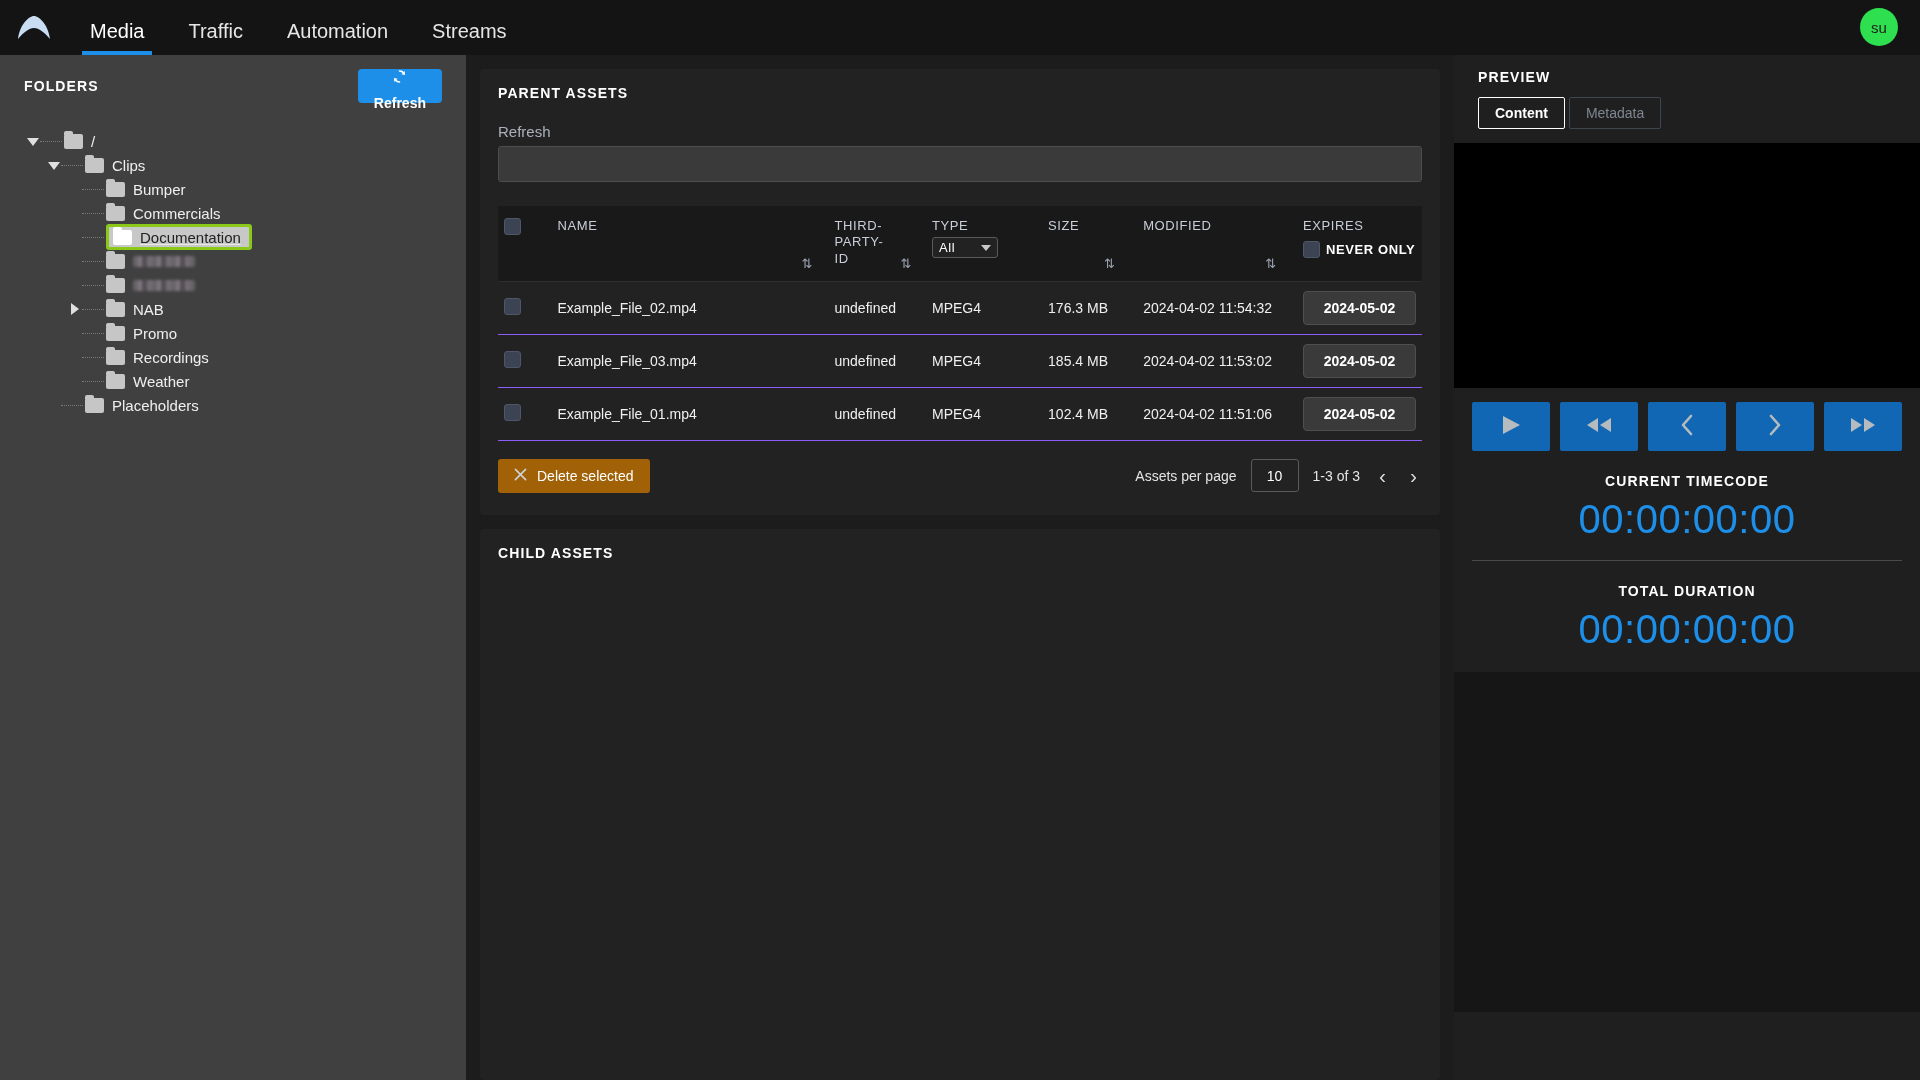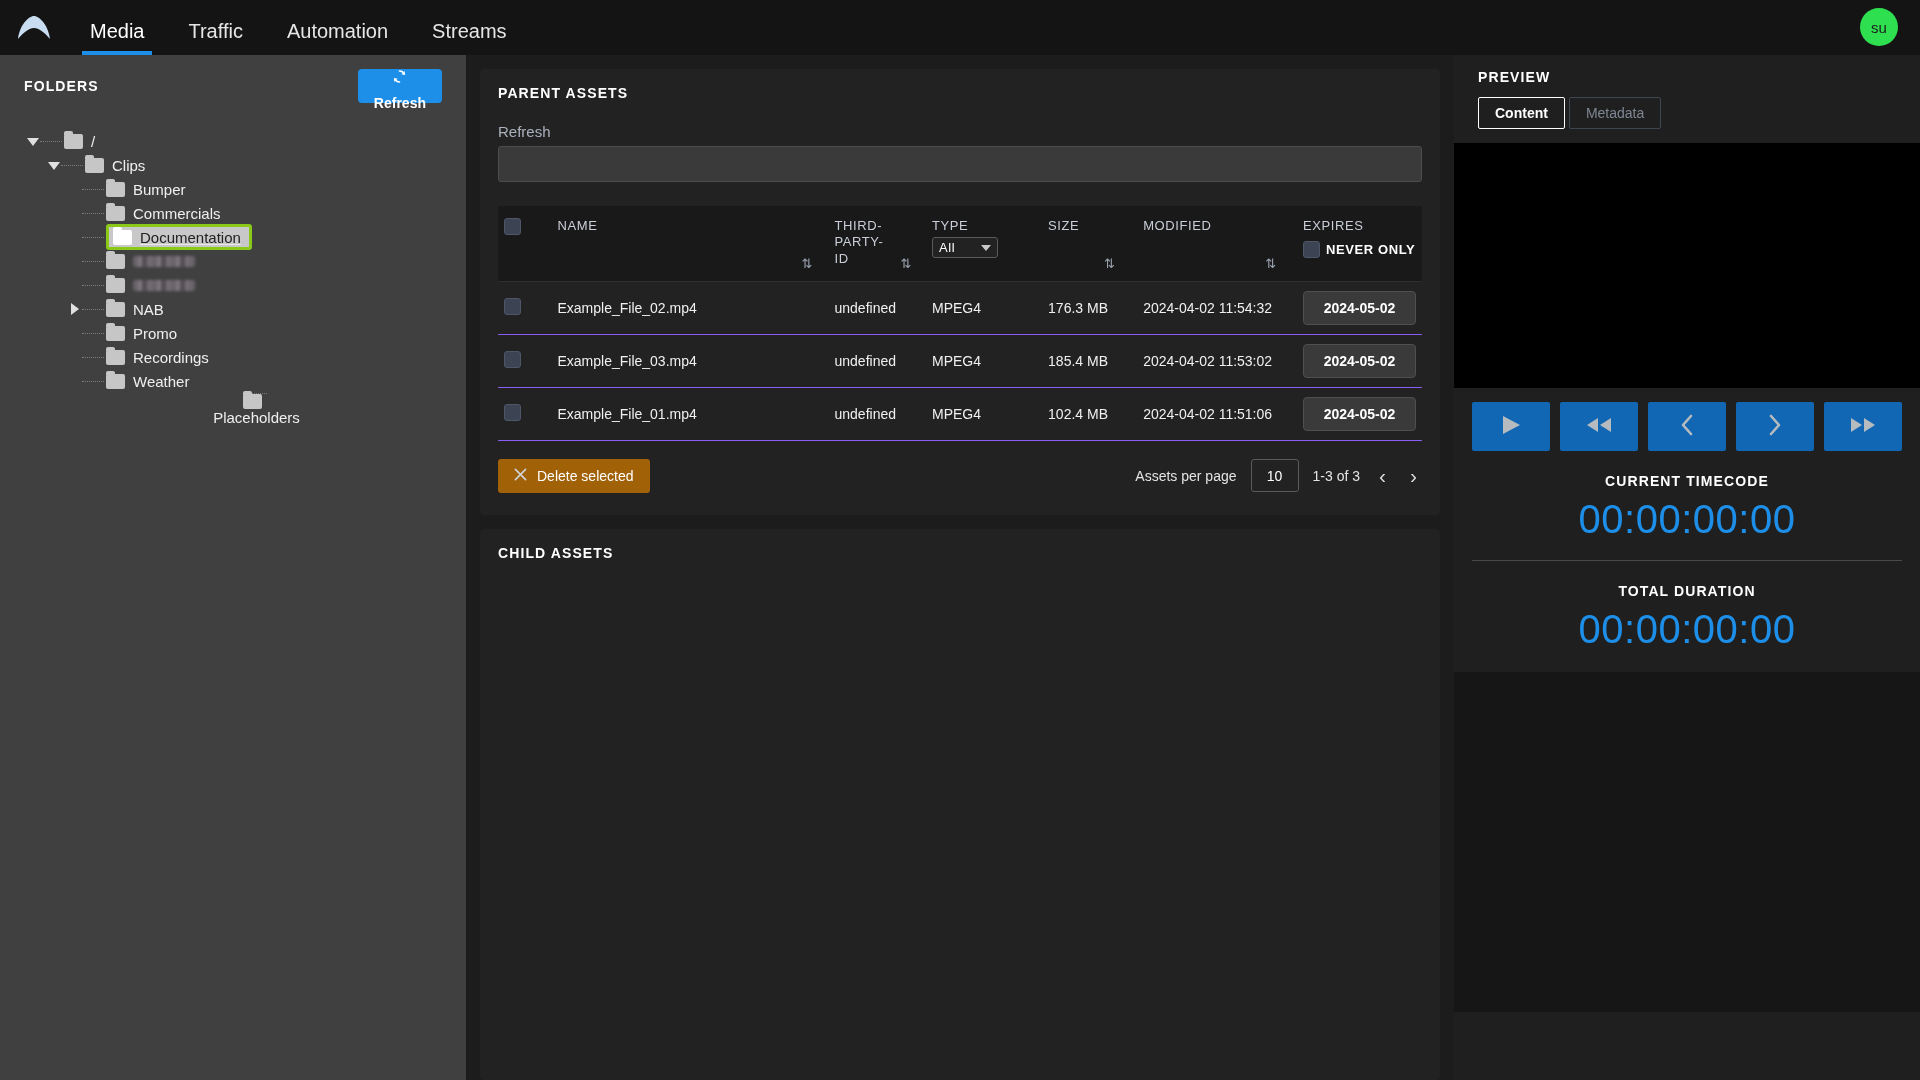--- a/index.html
+++ b/index.html
@@ -295,21 +295,21 @@
           <span class="dots"></span>
           <span class="fico"></span>
           <span class="tlabel">Recordings</span>
         </div>
         <div class="tnode" style="padding-left: 42px;">
           <span class="twist"></span>
           <span class="dots"></span>
           <span class="fico"></span>
           <span class="tlabel">Weather</span>
         </div>
-        <div class="tnode" style="padding-left: 21px; flex-direction: column;">
+        <div class="tnode" style="padding-left: 21px;">
           <span class="twist"></span>
           <span class="dots"></span>
           <span class="fico"></span>
           <span class="tlabel">Placeholders</span>
         </div>
       </div>
   </div>
 
   <div class="middle">
 

